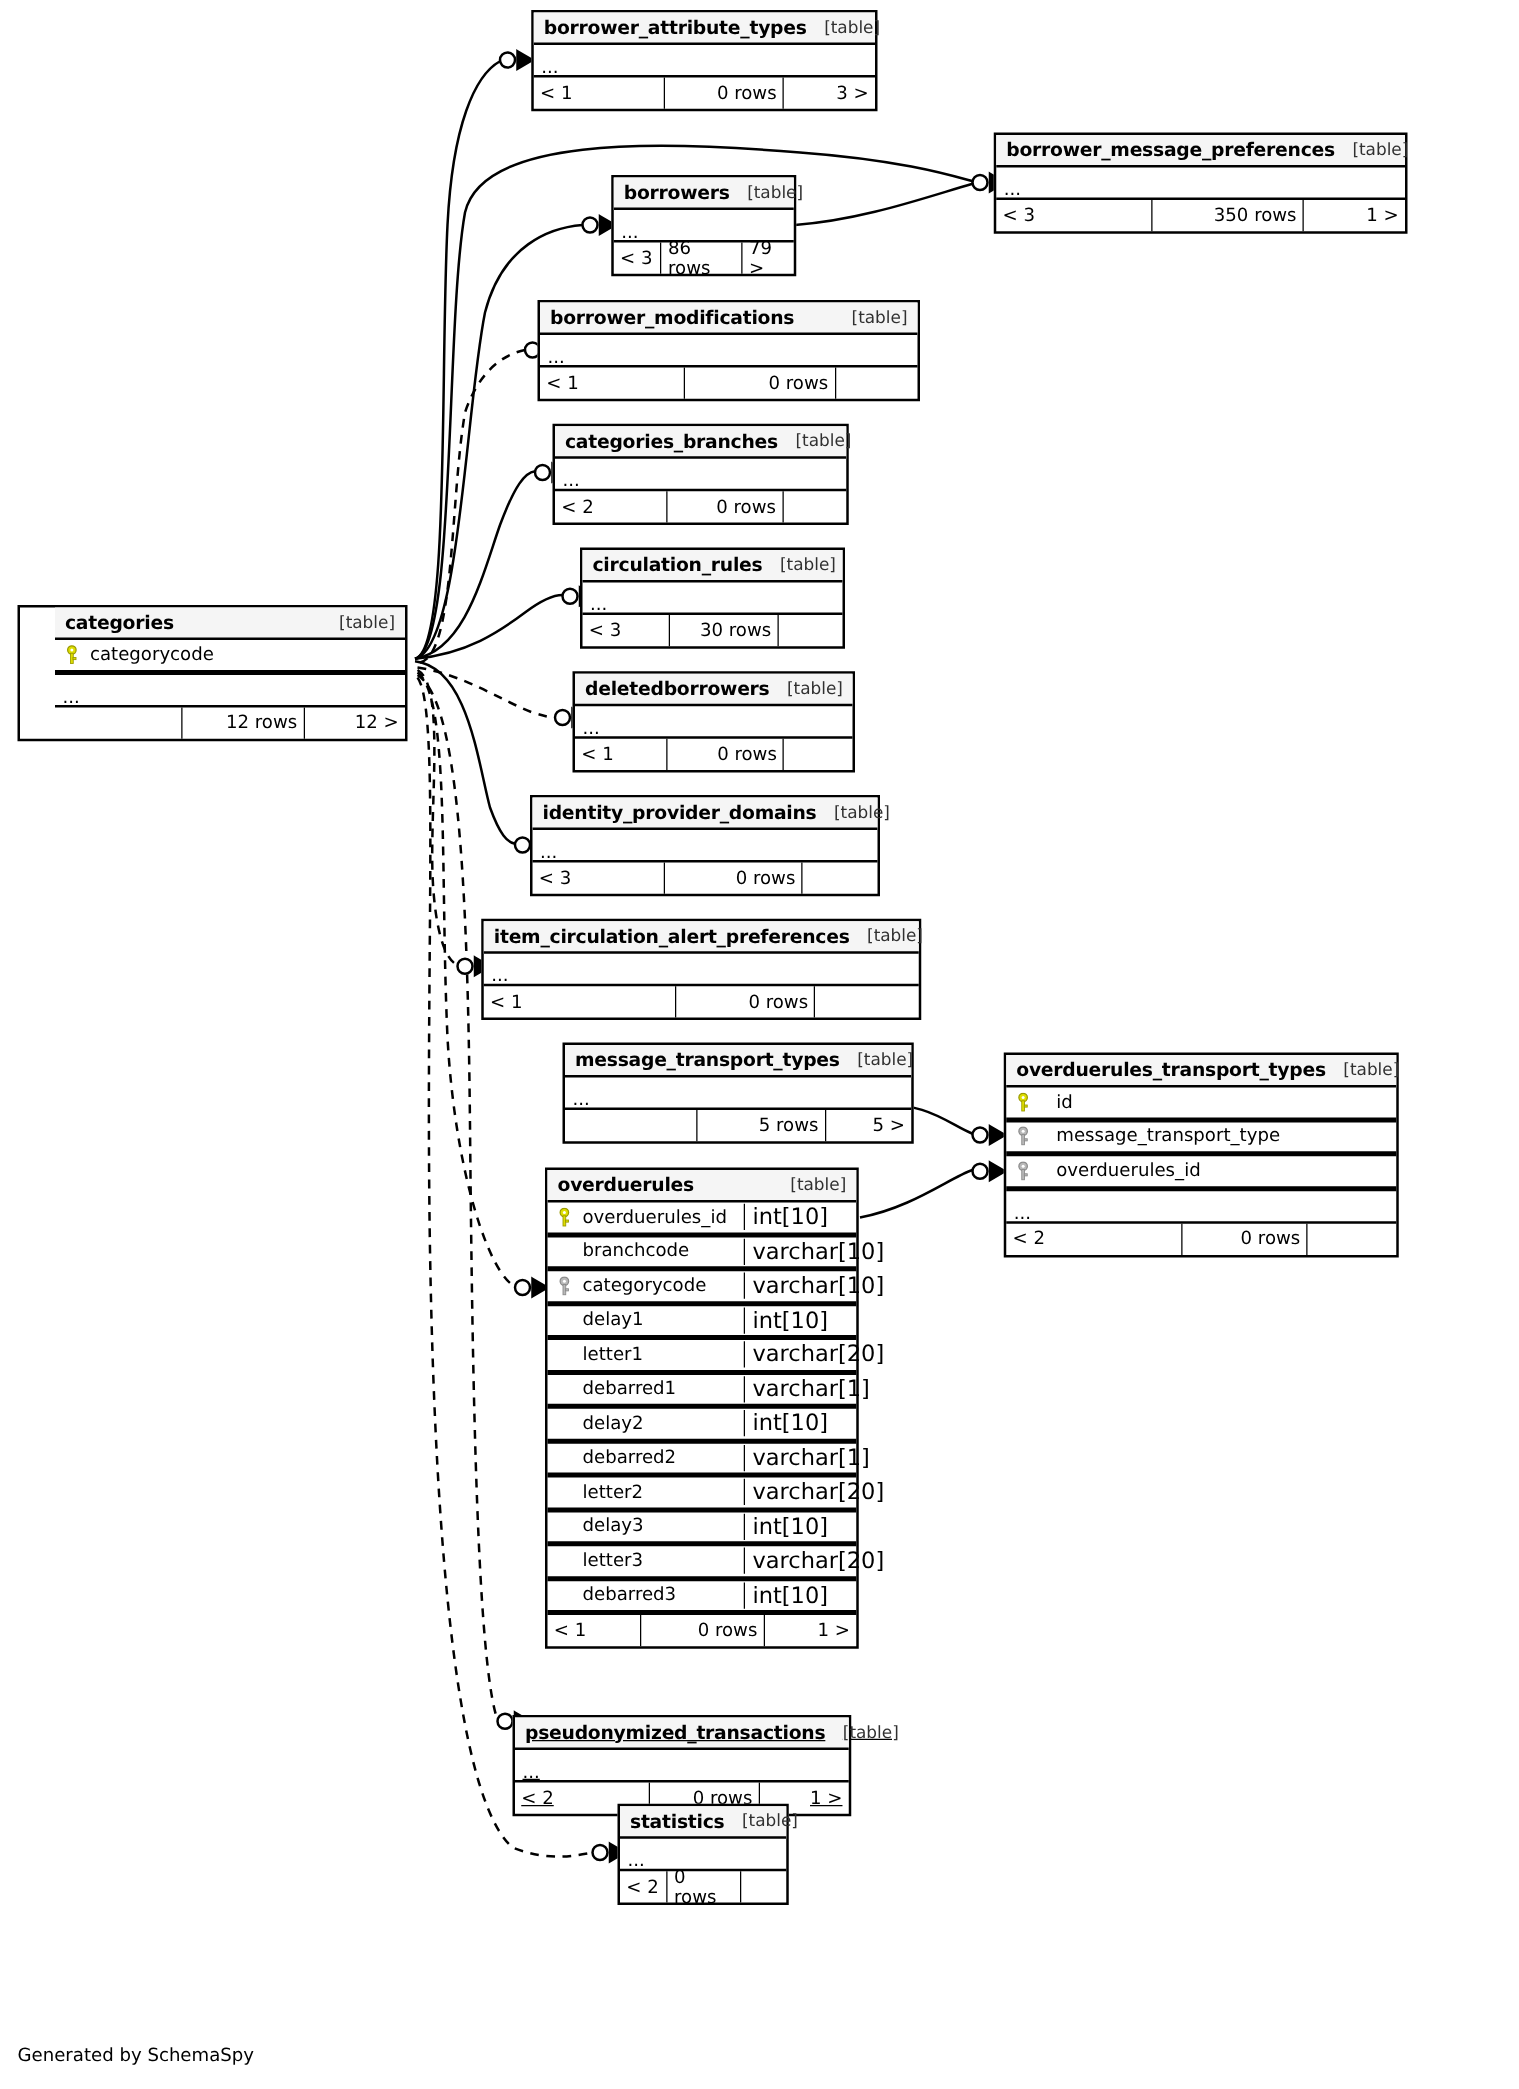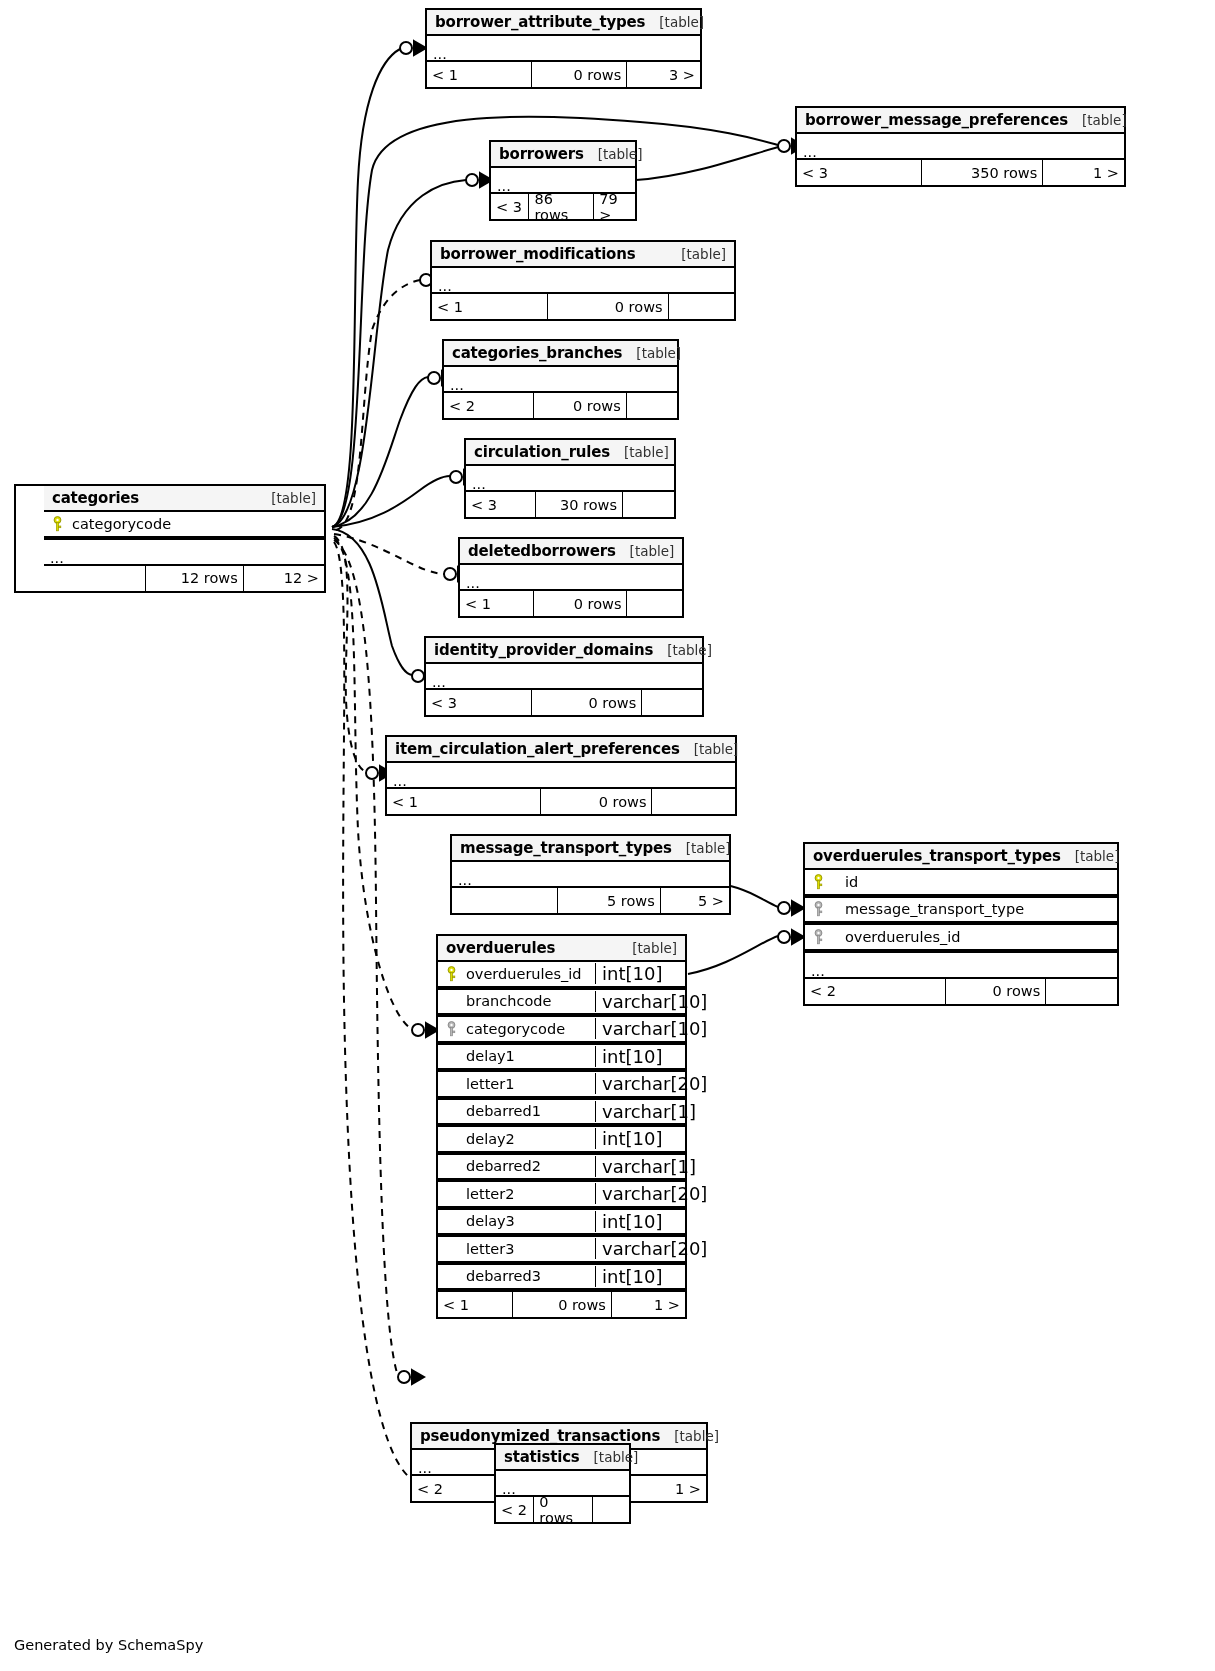--- a/index.html
+++ b/index.html
@@ -504,21 +504,21 @@
       <span class="col-type" style="width:90px">int[10]</span>
     </div>
 
     <div class="foot-row">
       <span class="foot-cell foot-left" style="width:30%">&lt; 1</span>
       <span class="foot-cell foot-mid" style="width:40%">0 rows</span>
       <span class="foot-cell foot-right" style="width:30%">1 &gt;</span>
     </div>
   </div>
 
-  <div class="table-node" style="left:410px; top:1422px; width:298px;">
+  <div class="table-node" style="left:410px; top:1372px; width:271px;text-decoration:underline;">
     <div class="tbl-title">
       <span class="tbl-name">pseudonymized_transactions</span>
       <span class="tbl-tag">[table]</span>
     </div>
     <div class="ellipsis-row">...</div>
     <div class="foot-row">
       <span class="foot-cell foot-left" style="width:40%">&lt; 2</span>
       <span class="foot-cell foot-mid" style="width:33%">0 rows</span>
       <span class="foot-cell foot-right" style="width:27%">1 &gt;</span>
     </div>

